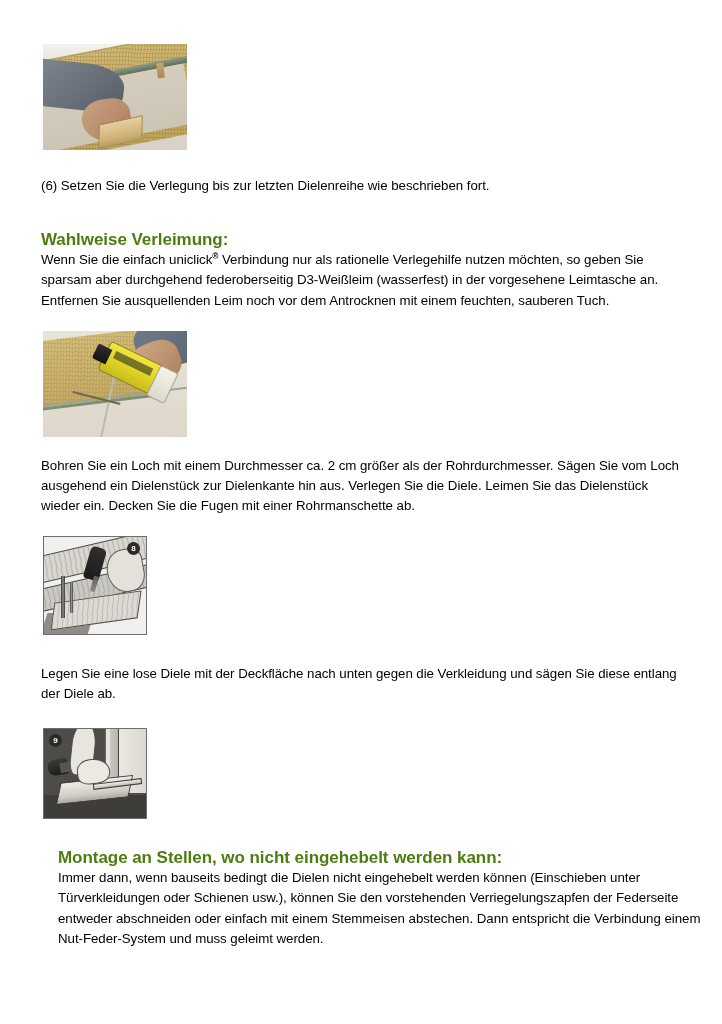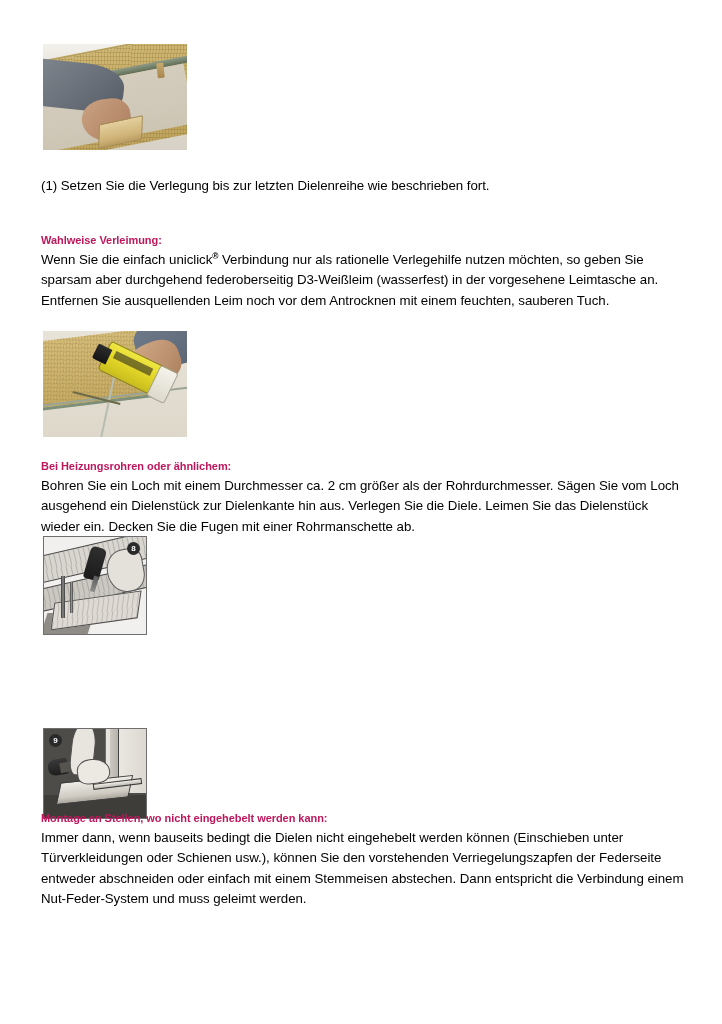--- a/index.html
+++ b/index.html
@@ -32,25 +32,25 @@
   }
   .para {
     font-size: 13.3px;
     line-height: 20.2px;
     letter-spacing: -0.05px;
     color: #000;
     text-align: left;
     white-space: normal;
   }
   .heading {
-    font-size: 11px;
+    font-size: 17px;
     line-height: 20.2px;
     font-weight: bold;
     letter-spacing: -0.05px;
-    color: #be185d;
+    color: #4d7c0f;
   }
   sup.reg {
     font-size: 8.4px;
     vertical-align: super;
     line-height: 0;
     font-weight: bold;
   }
 
   
   .figure {
@@ -341,21 +341,21 @@
       <div class="f1-edge"></div>
       <div class="f1-subfloor"></div>
       <div class="f1-sleeve"></div>
       <div class="f1-hand"></div>
       <div class="f1-block"></div>
       <div class="f1-peg"></div>
     </div>
   </div>
 
   <div class="block" style="top:176px;">
-    <div class="para">(1) Setzen Sie die Verlegung bis zur letzten Dielenreihe wie beschrieben fort.</div>
+    <div class="para">(6) Setzen Sie die Verlegung bis zur letzten Dielenreihe wie beschrieben fort.</div>
   </div>
 
   <div class="block" style="top:230px;">
     <div class="heading">Wahlweise Verleimung:</div>
     <div class="para"><span>Wenn Sie die einfach uniclick</span><sup class="reg">®</sup><span> Verbindung nur als rationelle Verlegehilfe nutzen möchten, so geben Sie sparsam aber durchgehend federoberseitig D3-Weißleim (wasserfest) in der vorgesehene Leimtasche an. Entfernen Sie ausquellenden Leim noch vor dem Antrocknen mit einem feuchten, sauberen Tuch.</span></div>
   </div>
 
   <div class="figure" style="left:43px; top:331px; width:144px; height:106px;">
     <div class="photo">
       <div class="f2-bg"></div>
@@ -367,58 +367,58 @@
       <div class="f2-bottle">
         <div class="f2-bottle-label"></div>
         <div class="f2-bottle-cap"></div>
         <div class="f2-nozzle"></div>
       </div>
       <div class="f2-glue"></div>
     </div>
   </div>
 
   <div class="block" style="top:456px;">
-    <div class="heading">Bei Heizungsrohren oder ähnlichem:</div>
     <div class="para">Bohren Sie ein Loch mit einem Durchmesser ca. 2 cm größer als der Rohrdurchmesser. Sägen Sie vom Loch ausgehend ein Dielenstück zur Dielenkante hin aus. Verlegen Sie die Diele. Leimen Sie das Dielenstück wieder ein. Decken Sie die Fugen mit einer Rohrmanschette ab.</div>
   </div>
 
   <div class="figure lineart" style="left:43px; top:536px; width:102px; height:97px;">
     <div class="photo">
       <div class="f3-sky"></div>
       <div class="f3-shadow"></div>
       <div class="f3-plank-a"></div>
       <div class="f3-plank-b"></div>
       <div class="f3-plank-c"></div>
       <div class="f3-pipe"></div>
       <div class="f3-pipe2"></div>
       <div class="f3-hand"></div>
       <div class="f3-tool"></div>
       <div class="f3-bit"></div>
       <div class="badge" style="right:6px; top:5px;">8</div>
     </div>
   </div>
 
   <div class="block" style="top:664px;">
+    <div class="para">Legen Sie eine lose Diele mit der Deckfläche nach unten gegen die Verkleidung und sägen Sie diese entlang der Diele ab.</div>
   </div>
 
   <div class="figure lineart" style="left:43px; top:728px; width:102px; height:89px;">
     <div class="photo">
       <div class="f4-bg"></div>
       <div class="f4-wall"></div>
       <div class="f4-casing"></div>
       <div class="f4-casing2"></div>
       <div class="f4-floor"></div>
       <div class="f4-plank"></div>
       <div class="f4-saw"></div>
       <div class="f4-handle"></div>
       <div class="f4-handle2"></div>
       <div class="f4-arm"></div>
       <div class="f4-hand"></div>
       <div class="badge" style="left:5px; top:5px;">9</div>
     </div>
   </div>
 
-  <div class="block" style="top:808px;">
+  <div class="block" style="top:848px;margin-left:17px;">
     <div class="heading">Montage an Stellen, wo nicht eingehebelt werden kann:</div>
     <div class="para">Immer dann, wenn bauseits bedingt die Dielen nicht eingehebelt werden können (Einschieben unter Türverkleidungen oder Schienen usw.), können Sie den vorstehenden Verriegelungszapfen der Federseite entweder abschneiden oder einfach mit einem Stemmeisen abstechen. Dann entspricht die Verbindung einem Nut-Feder-System und muss geleimt werden.</div>
   </div>
 
 </div>
 
 </body></html>

